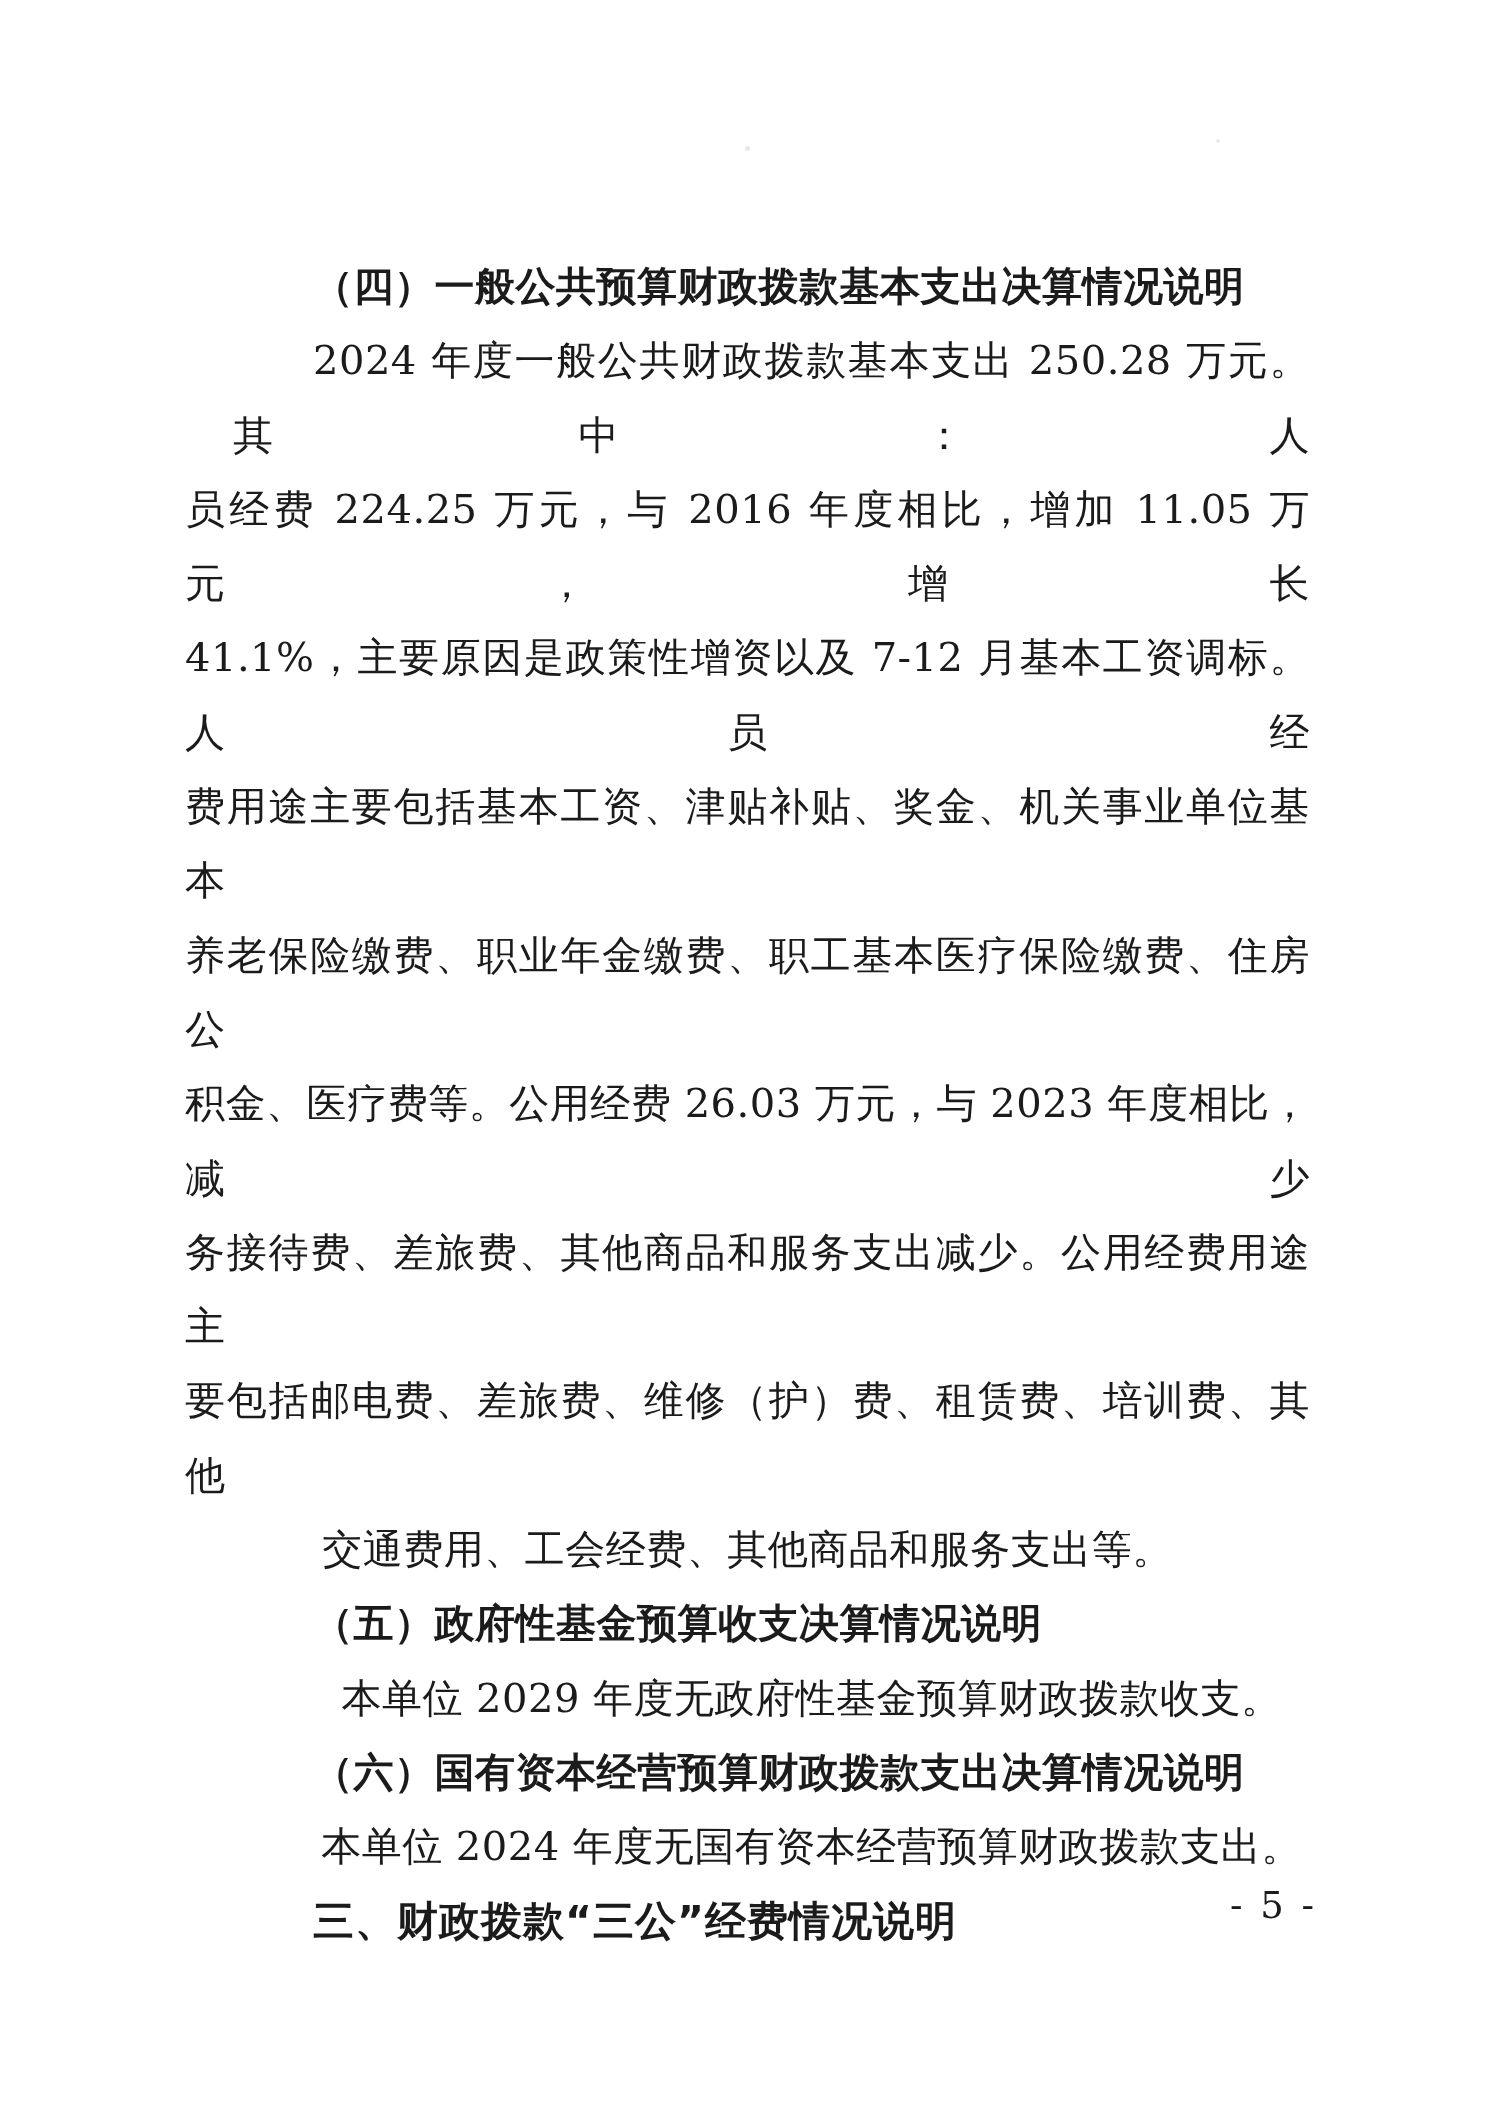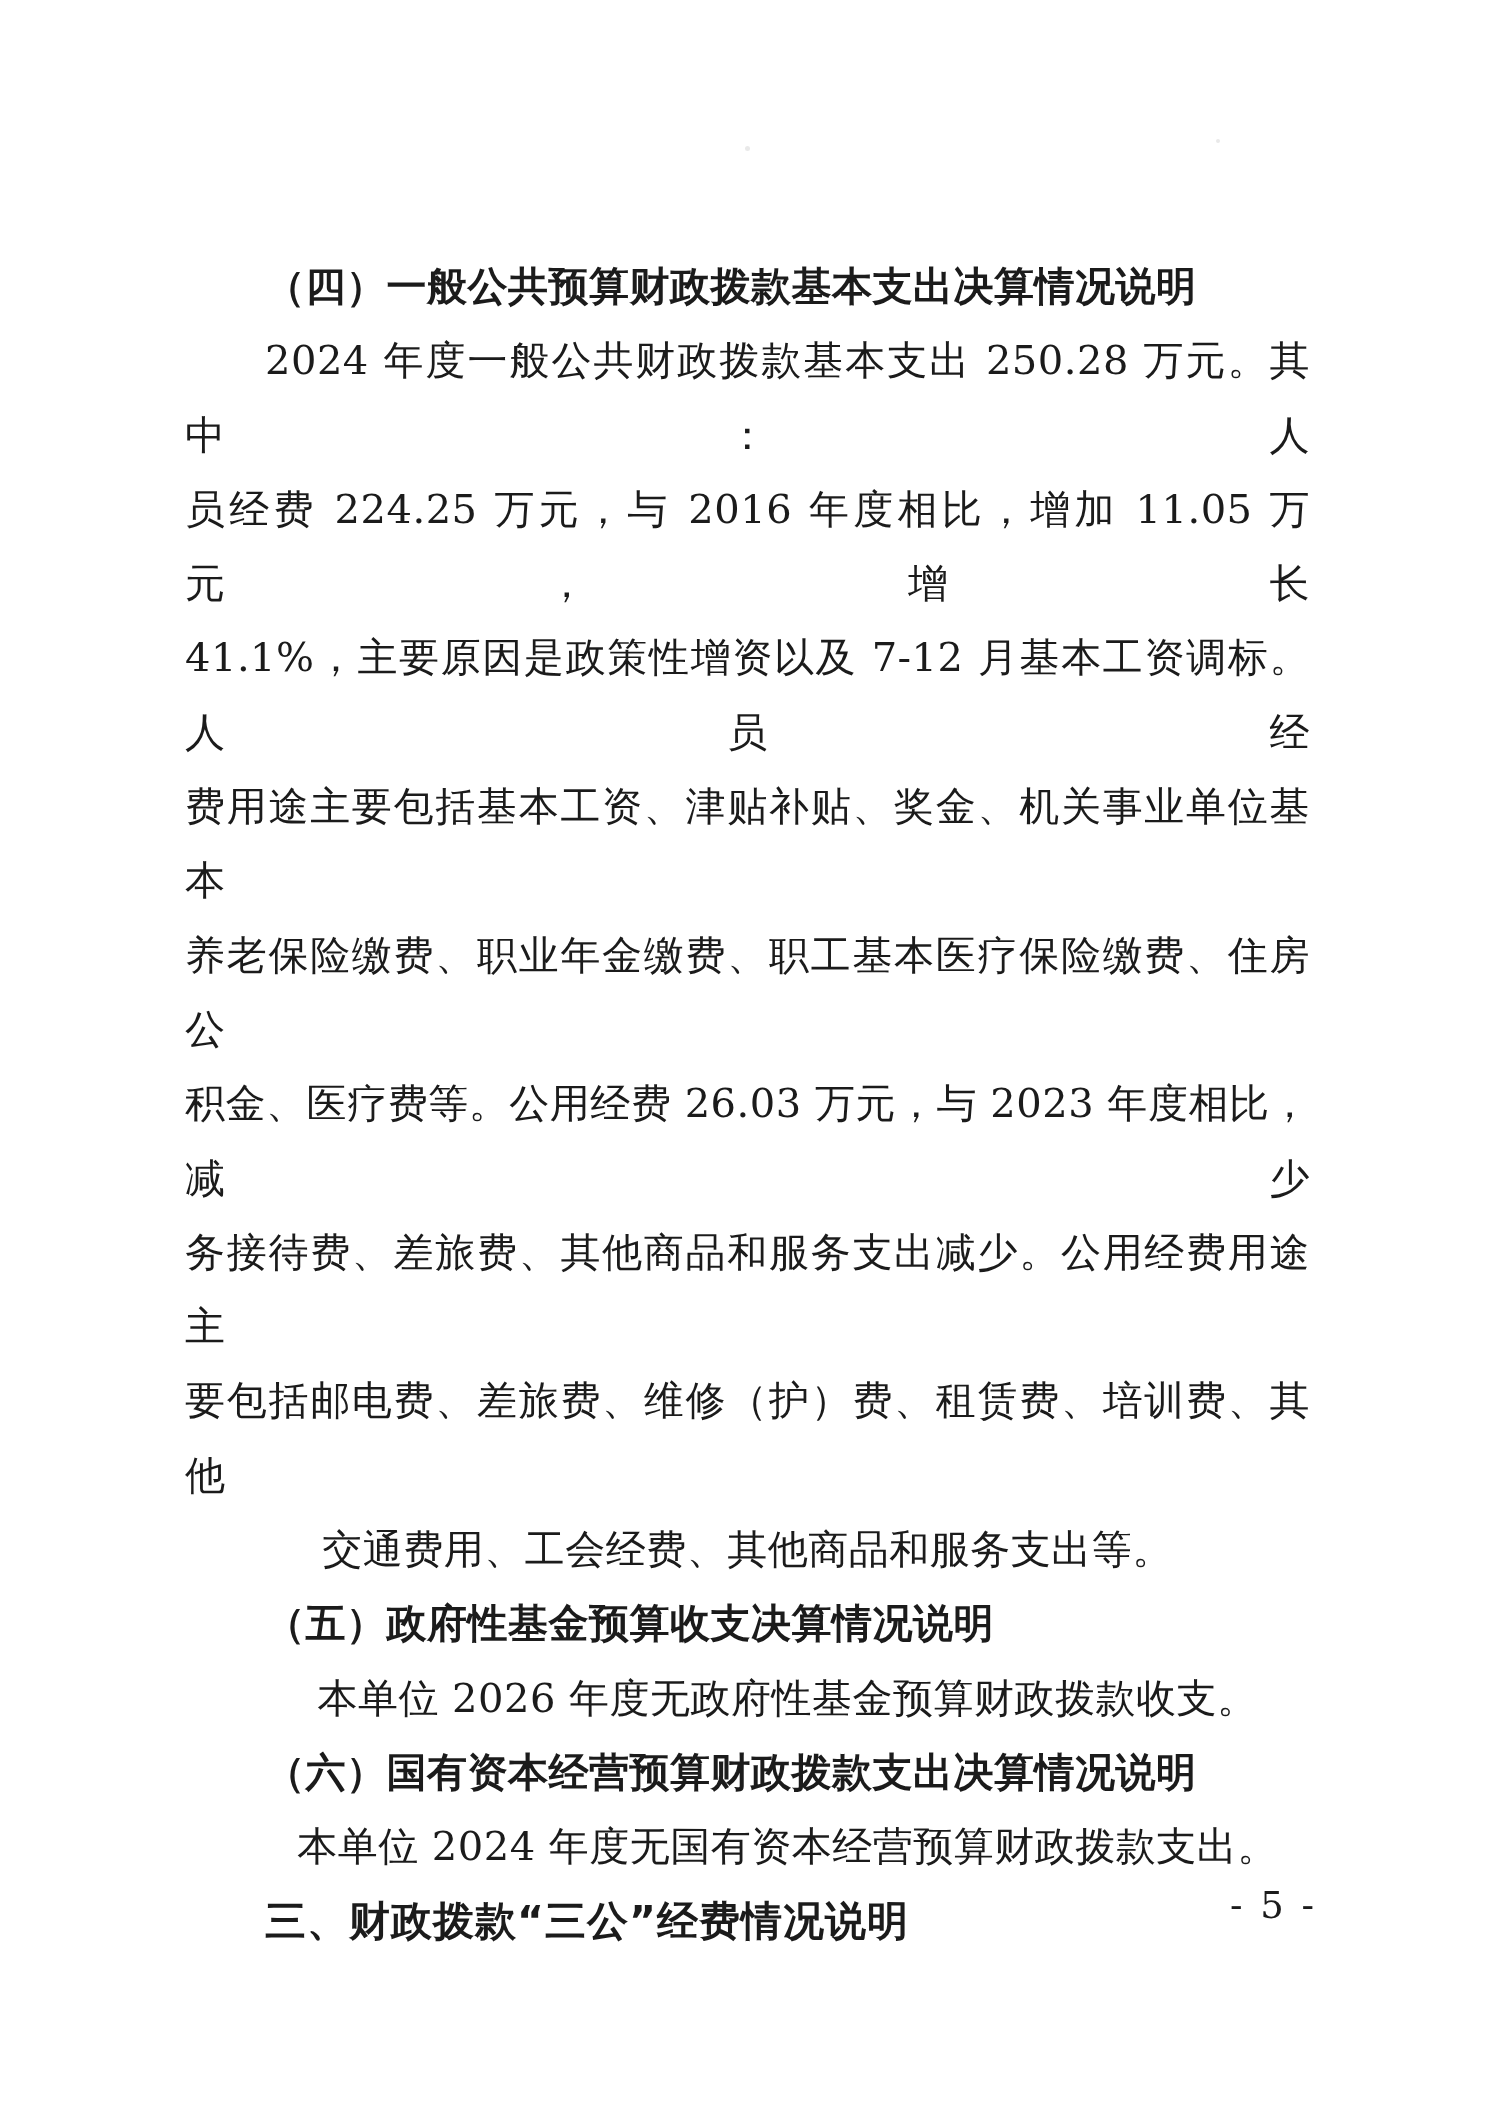--- a/index.html
+++ b/index.html
@@ -35,20 +35,21 @@
   }
   .line.justify {
     white-space: normal;
     text-align: justify;
     text-align-last: justify;
     text-justify: inter-character;
     word-break: break-all;
   }
   .line.indent {
     padding-left: 80px;
+    margin-left: 48px;
   }
   .line.indent.justify {
     padding-left: 0;
     text-indent: 80px;
   }
   .body {
     font-weight: 400;
     text-align: center;
   }
   .heading-kai {
@@ -87,20 +88,20 @@
       <div class="line body indent justify">2024 年度一般公共财政拨款基本支出 250.28 万元。其中：人</div>
       <div class="line body justify">员经费 224.25 万元，与 2016 年度相比，增加 11.05 万元，增长</div>
       <div class="line body justify">41.1%，主要原因是政策性增资以及 7-12 月基本工资调标。人员经</div>
       <div class="line body justify">费用途主要包括基本工资、津贴补贴、奖金、机关事业单位基本</div>
       <div class="line body justify">养老保险缴费、职业年金缴费、职工基本医疗保险缴费、住房公</div>
       <div class="line body justify">积金、医疗费等。公用经费 26.03 万元，与 2023 年度相比，减少</div>
       <div class="line body justify">务接待费、差旅费、其他商品和服务支出减少。公用经费用途主</div>
       <div class="line body justify">要包括邮电费、差旅费、维修（护）费、租赁费、培训费、其他</div>
       <div class="line body">交通费用、工会经费、其他商品和服务支出等。</div>
       <div class="line heading-kai indent">（五）政府性基金预算收支决算情况说明</div>
-      <div class="line body indent">本单位 2026 年度无政府性基金预算财政拨款收支。</div>
+      <div class="line body indent">本单位 2029 年度无政府性基金预算财政拨款收支。</div>
       <div class="line heading-kai indent">（六）国有资本经营预算财政拨款支出决算情况说明</div>
       <div class="line body indent">本单位 2024 年度无国有资本经营预算财政拨款支出。</div>
       <div class="line heading-bold indent">三、财政拨款“三公”经费情况说明</div>
     </div>
 
   <div class="page-number">- 5 -</div>
 </div>
 
 </body></html>

